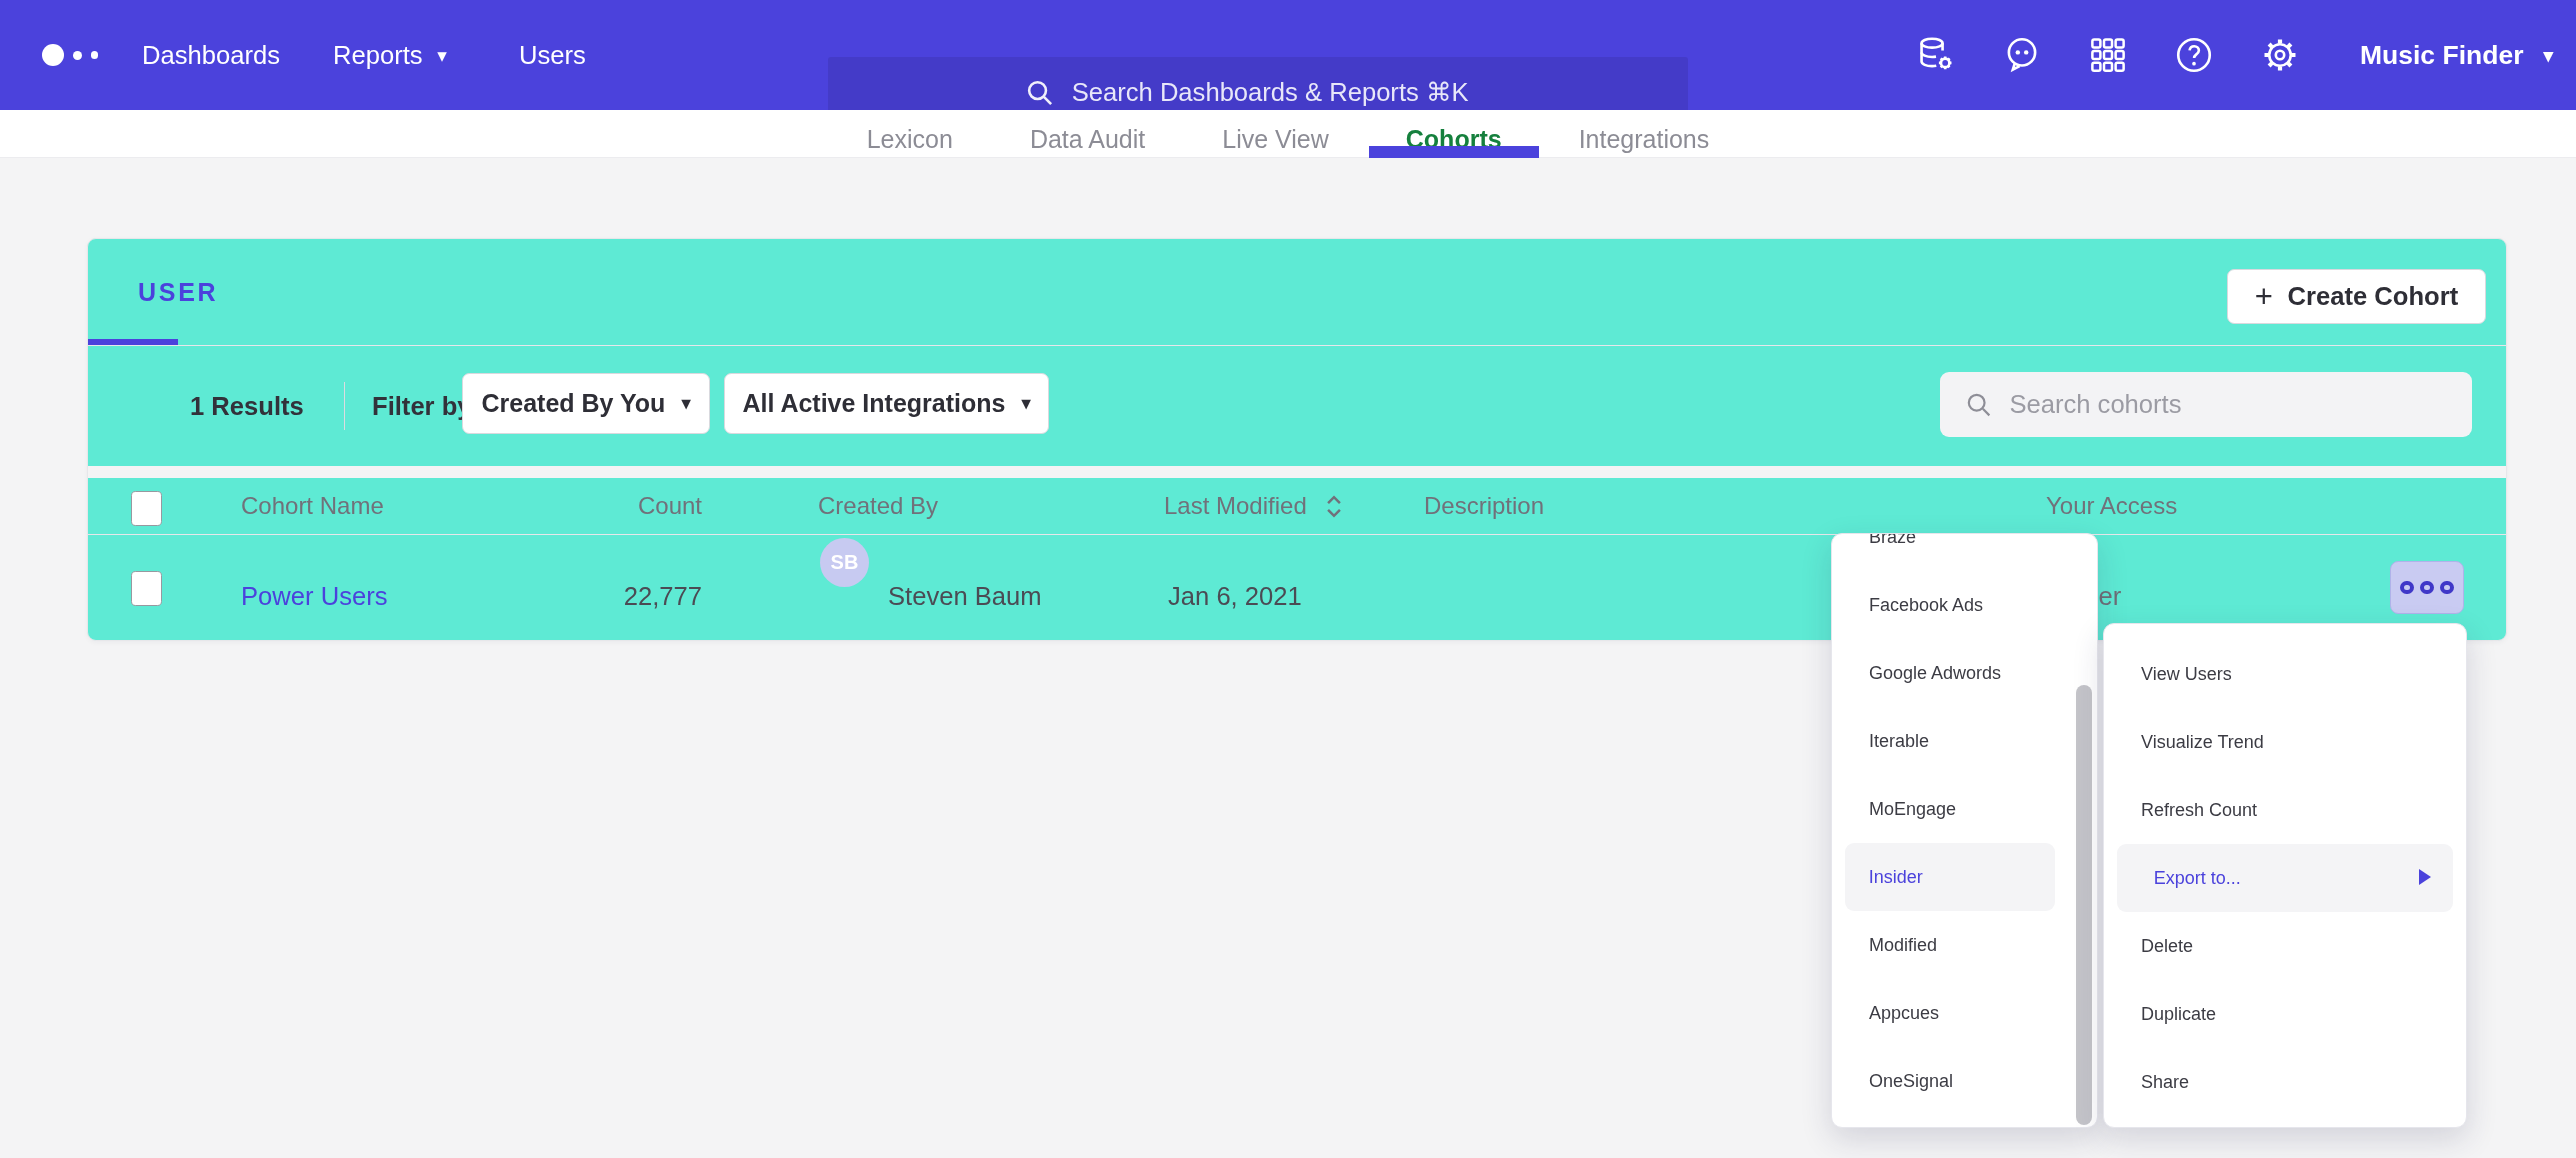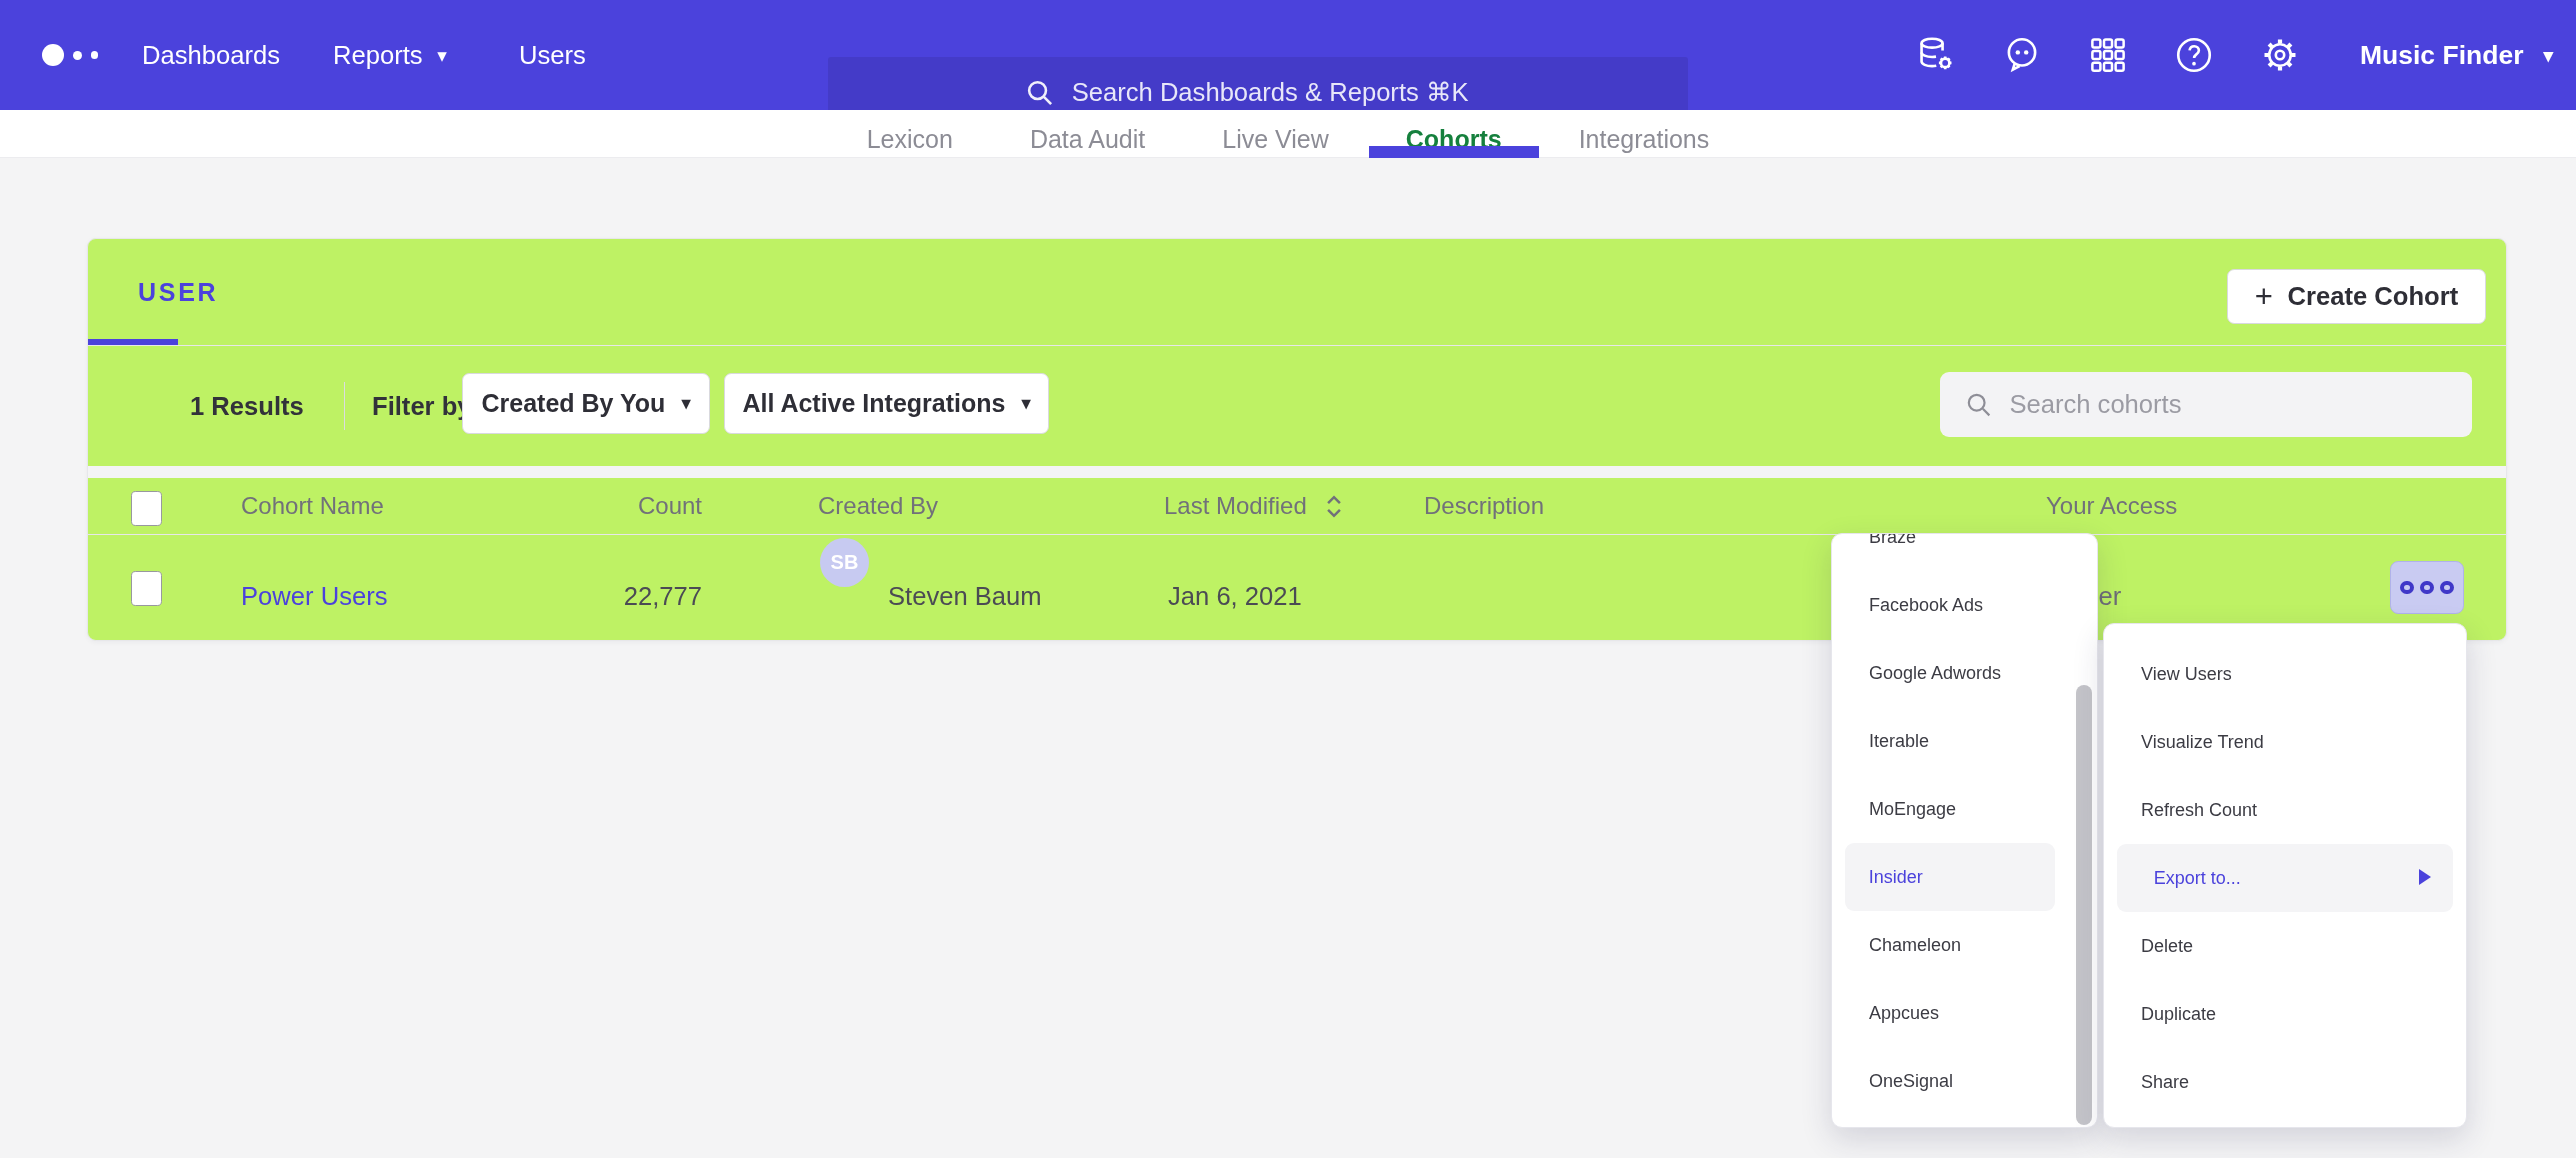--- a/index.html
+++ b/index.html
@@ -30,21 +30,21 @@
 
   
   .tabstrip { position:absolute; left:0; top:110px; width:2576px; height:48px; background:#fff;
               display:flex; justify-content:center; gap:77px; border-bottom:0.9px solid #ececef; }
   .tab { position:relative; height:48px; display:flex; align-items:flex-start; padding-top:15px;
          font-size:25px; color:#8c8c95; cursor:pointer; }
   .tab.active { color:#15803d; font-weight:700; }
   .tab.active .tab-underline { position:absolute; left:-37px; right:-37px; bottom:0; height:12px; background:#4b42dc; }
 
   
-  .card { position:absolute; left:87px; top:238px; width:2420px; height:403px; background:#bef264;
+  .card { position:absolute; left:87px; top:238px; width:2420px; height:403px; background:#5eead4;
           border:0.9px solid #e7e7ea; border-radius:9px; box-shadow:0 1.8px 5.5px rgba(30,30,60,.04); z-index:1; }
   .sec-tab { position:absolute; left:50px; top:39px; font-size:25px; font-weight:700; letter-spacing:2.7px; color:#4b42dc; }
   .sec-underline { position:absolute; left:0; top:100px; width:90px; height:6.4px; background:#4b42dc; }
   .sec-border { position:absolute; left:0; top:106px; width:100%; height:0.9px; background:#e7e7ea; }
   .create-btn { position:absolute; left:2139px; top:30px; width:259px; height:55px; border:0.9px solid #d9d9de;
                 border-radius:7.3px; background:#fff; display:flex; align-items:center; justify-content:center;
                 gap:14.6px; font-size:25.6px; font-weight:700; color:#2e2e36; cursor:pointer; }
   .plus { font-size:31px; font-weight:400; line-height:1; color:#2e2e36; }
 
   .results { position:absolute; left:102px; top:153px; font-size:25.6px; font-weight:700; color:#32323a; }
@@ -261,21 +261,21 @@
   </div>
 
   <div class="menu submenu">
     <div class="list">
       <div class="mi">Braze</div>
       <div class="mi">Facebook Ads</div>
       <div class="mi">Google Adwords</div>
       <div class="mi">Iterable</div>
       <div class="mi">MoEngage</div>
       <div class="mi hl">Insider</div>
-      <div class="mi">Chameleon</div>
+      <div class="mi">Modified</div>
       <div class="mi">Appcues</div>
       <div class="mi">OneSignal</div>
     </div>
     <div class="sb-thumb"></div>
   </div>
 
   <div class="menu ctxmenu">
     <div class="mi">View Users</div>
     <div class="mi">Visualize Trend</div>
     <div class="mi">Refresh Count</div>

